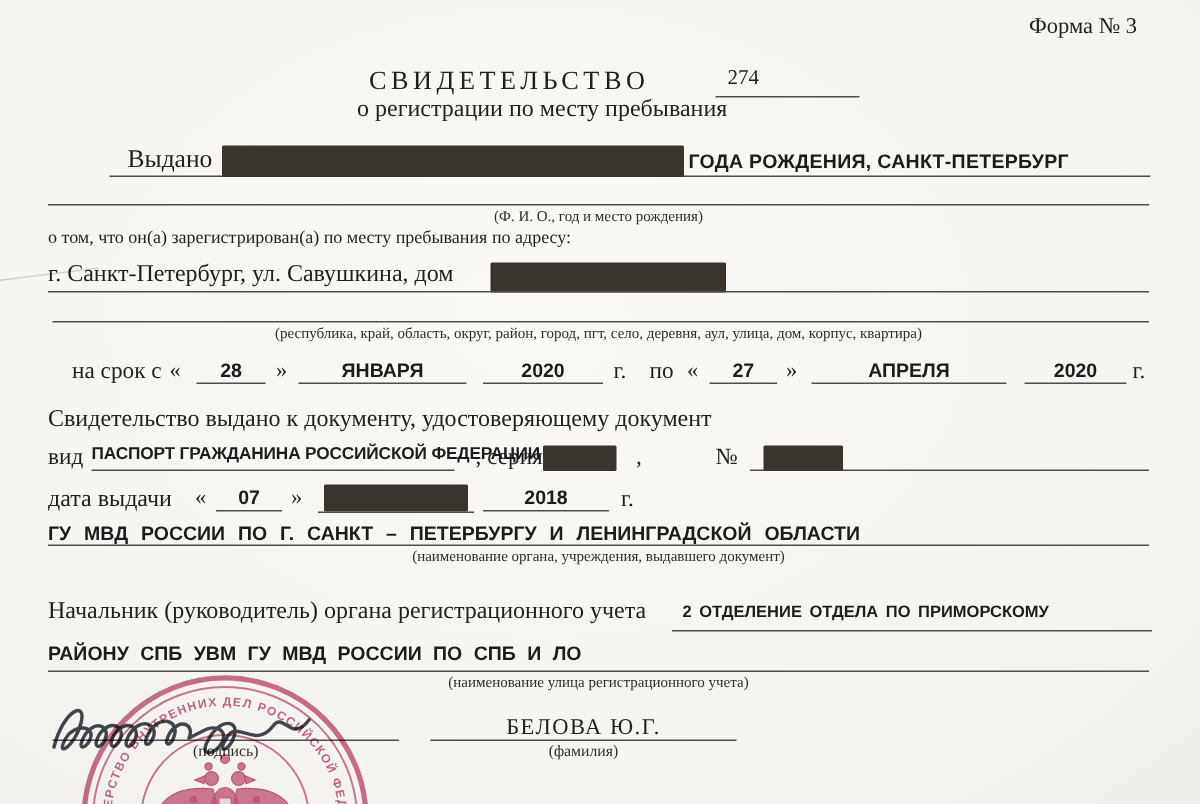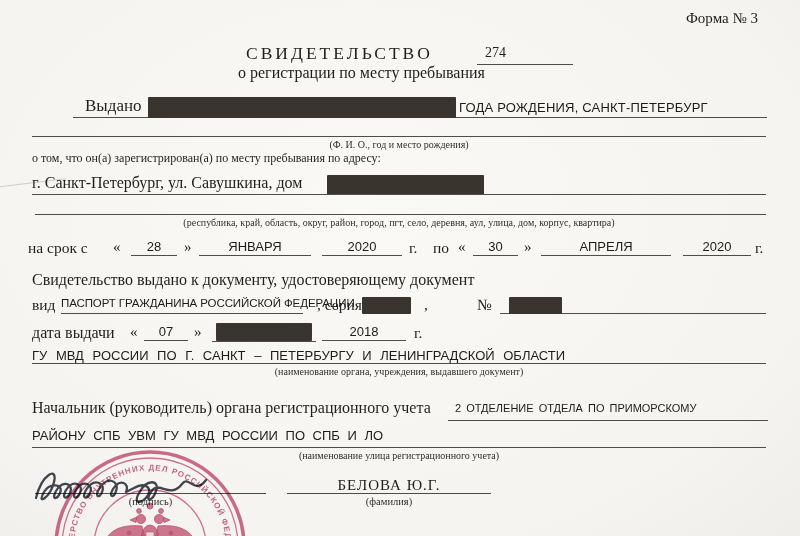--- a/index.html
+++ b/index.html
@@ -7,21 +7,21 @@
     width:800px;height:536px;overflow:hidden;position:relative;
     background:#f7f6f2;
     font-family:"Liberation Serif", serif;
     color:#1f1f1f;
   }
   .sheet{position:absolute;inset:0;background:radial-gradient(ellipse at 45% 40%, #faf9f6 0%, #f5f4f0 70%, #efeeea 100%);}
   .abs{position:absolute;white-space:nowrap;}
   .serif15{font-size:15.5px;}
   .serif17{font-size:17px;}
   .caption{font-size:10px;color:#2e2e2e;text-align:center;}
-  .vsans{font-family:"Liberation Sans", sans-serif;font-weight:400;font-size:13px;color:#1c1c1c;}
+  .vsans{font-family:"Liberation Sans", sans-serif;font-weight:700;font-size:13px;color:#1c1c1c;}
   .rule{border-top:1.4px solid #4d4d4d;height:0;}
   .ufield{border-bottom:1.4px solid #4d4d4d;text-align:center;}
   .redact{position:absolute;background:#39342e;border-radius:1px;}
   .quote{font-size:15px;}
   .center{text-align:center;}
   svg{display:block;}
   .stamp{mix-blend-mode:multiply;opacity:.92;}
   .crease{position:absolute;left:-12px;top:183px;width:78px;height:1px;background:rgba(110,105,95,.28);transform:rotate(-7deg);}
 </style>
 </head>
@@ -44,30 +44,30 @@
 <div class="abs caption" style="left:32px;right:34px;top:139px;">(Ф. И. О., год и место рождения)</div>
 
 <div class="abs serif15" style="left:32px;top:151px;font-size:12px;">о том, что он(а) зарегистрирован(а) по месту пребывания по адресу:</div>
 
 <div class="abs serif15" style="left:32px;top:174px;font-size:16px;">г. Санкт-Петербург, ул. Савушкина, дом</div>
 <div class="redact" style="left:327px;top:175px;width:157px;height:20px;"></div>
 <div class="abs rule" style="left:32px;right:34px;top:194px;"></div>
 <div class="abs rule" style="left:35px;right:34px;top:214px;"></div>
 <div class="abs caption" style="left:32px;right:34px;top:217px;">(республика, край, область, округ, район, город, пгт, село, деревня, аул, улица, дом, корпус, квартира)</div>
 
-<div class="abs serif15" style="left:28px;top:239px;font-family:Liberation Serif, serif;">на срок с</div>
+<div class="abs serif15" style="left:48px;top:239px;font-family:Liberation Serif, serif;">на срок с</div>
 <div class="abs quote" style="left:113px;top:239px;">«</div>
 <div class="abs ufield vsans" style="left:131px;top:239px;width:46px;height:16px;">28</div>
 <div class="abs quote" style="left:184px;top:239px;">»</div>
 <div class="abs ufield vsans" style="left:199px;top:239px;width:112px;height:16px;">ЯНВАРЯ</div>
 <div class="abs ufield vsans" style="left:322px;top:239px;width:80px;height:16px;">2020</div>
 <div class="abs serif15" style="left:409px;top:239px;">г.</div>
 <div class="abs serif15" style="left:433px;top:239px;">по</div>
 <div class="abs quote" style="left:458px;top:239px;">«</div>
-<div class="abs ufield vsans" style="left:473px;top:239px;width:45px;height:16px;">30</div>
+<div class="abs ufield vsans" style="left:473px;top:239px;width:45px;height:16px;">27</div>
 <div class="abs quote" style="left:524px;top:239px;">»</div>
 <div class="abs ufield vsans" style="left:541px;top:239px;width:130px;height:16px;">АПРЕЛЯ</div>
 <div class="abs ufield vsans" style="left:683px;top:239px;width:68px;height:16px;">2020</div>
 <div class="abs serif15" style="left:755px;top:239px;">г.</div>
 
 <div class="abs serif15" style="left:32px;top:271px;font-size:16px;">Свидетельство выдано к документу, удостоверяющему документ</div>
 <div class="abs serif15" style="left:32px;top:296px;">вид</div>
 <div class="abs ufield vsans" style="left:61px;top:297px;width:242px;height:16px;font-size:11.5px;letter-spacing:-0.1px;">ПАСПОРТ ГРАЖДАНИНА РОССИЙСКОЙ ФЕДЕРАЦИИ</div>
 <div class="abs serif15" style="left:317px;top:296px;">, серия</div>
 <div class="abs rule" style="left:500px;right:34px;top:313px;"></div>

